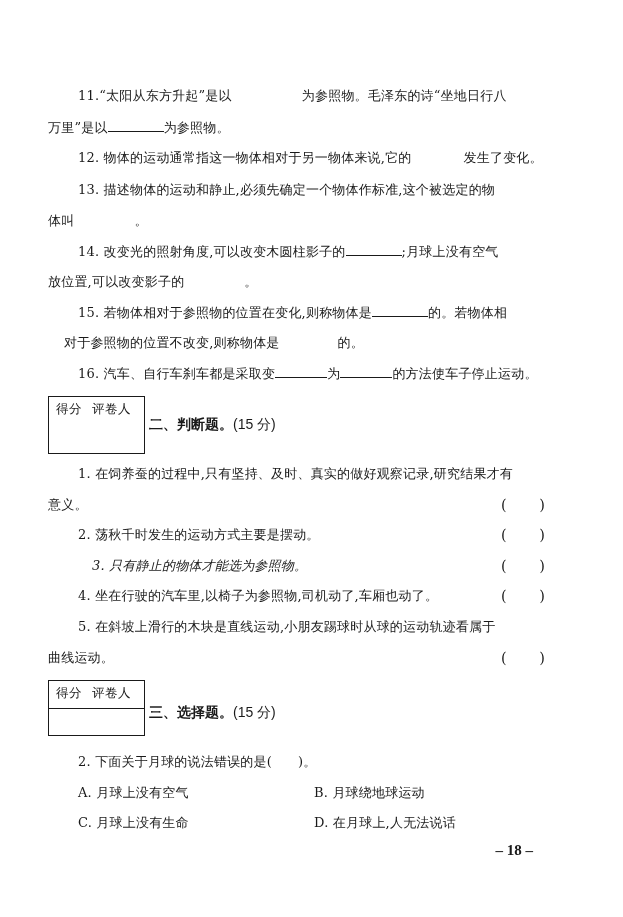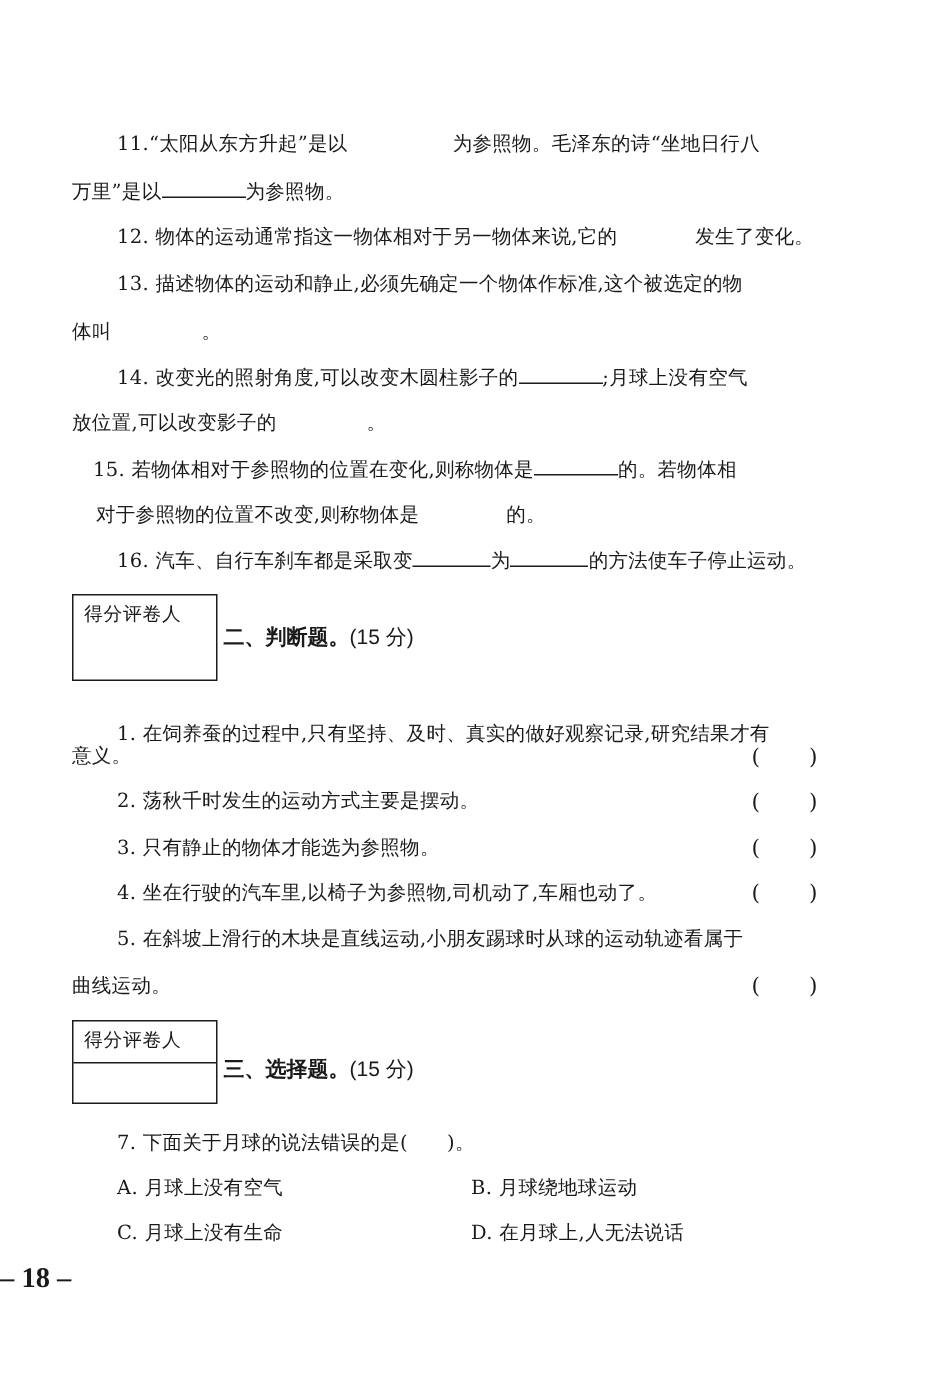--- a/index.html
+++ b/index.html
@@ -45,21 +45,21 @@
       border: 1.3px solid #1a1a1a;
       box-sizing: border-box;
     }
     .score-box .hdr {
       font-size: 12.5px;
       line-height: 16px;
       padding: 4px 0 0 7px;
       white-space: nowrap;
       letter-spacing: 0.5px;
     }
-    .score-box .hdr span + span { }
+    .score-box .hdr span + span { margin-left: 10px; }
     .score-box .divider {
       position: absolute;
       left: 0; right: 0;
       border-top: 1.3px solid #1a1a1a;
     }
     .section-title {
       position: absolute;
       font-family: "DejaVu Sans", "Liberation Sans", sans-serif;
       font-size: 14px;
       line-height: 20px;
@@ -67,25 +67,25 @@
     }
     .section-title .name { font-weight: bold; margin-top: 12px; }
     .section-title .pts {
       font-family: Liberation Sans, sans-serif;
       font-weight: normal;
     }
     .footer {
       position: absolute;
       left: 0;
       width: 533px;
-      text-align: left;
+      text-align: right;
       top: 842px;
       font-family: "Liberation Serif", "DejaVu Serif", serif;
       font-weight: bold;
-      font-size: 19px;
+      font-size: 15px;
     }
   </style>
 </head>
 <body>
 
 <div class="line" style="left:78px; top:86px;">
   <span>11.“太阳从东方升起”是以</span><span class="blank" style="width:70px;"></span><span>为参照物。毛泽东的诗“坐地日行八</span>
 </div>
 <div class="line" style="left:48px; top:117px;">
   <span>万里”是以</span><span class="blank ul" style="width:56px;"></span><span>为参照物。</span>
@@ -102,60 +102,60 @@
   <span>体叫</span><span class="blank" style="width:60px;"></span><span>。</span>
 </div>
 
 <div class="line" style="left:78px; top:241px;">
   <span>14. 改变光的照射角度,可以改变木圆柱影子的</span><span class="blank ul" style="width:56px;"></span><span>;月球上没有空气</span>
 </div>
 <div class="line" style="left:48px; top:272px;">
   <span>放位置,可以改变影子的</span><span class="blank" style="width:60px;"></span><span>。</span>
 </div>
 
-<div class="line" style="left:62px; top:302px;text-align:center;">
+<div class="line" style="left:78px; top:302px;text-align:center;">
   <span>15. 若物体相对于参照物的位置在变化,则称物体是</span><span class="blank ul" style="width:56px;"></span><span>的。若物体相</span>
 </div>
 <div class="line" style="left:64px; top:333px;">
   <span>对于参照物的位置不改变,则称物体是</span><span class="blank" style="width:58px;"></span><span>的。</span>
 </div>
 
 <div class="line" style="left:78px; top:363px;">
   <span>16. 汽车、自行车刹车都是采取变</span><span class="blank ul" style="width:52px;"></span><span>为</span><span class="blank ul" style="width:52px;"></span><span>的方法使车子停止运动。</span>
 </div>
 
 <div class="score-box" style="top:396px; height:58px;">
   <div class="hdr">
     <span>得分</span><span>评卷人</span>
   </div>
 </div>
 <div class="section-title" style="left:149px; top:414px;">
   <span class="name">二、判断题。</span><span class="pts">(15 分)</span>
 </div>
 
-<div class="line" style="left:78px; top:480px;">
+<div class="line" style="left:78px; top:464px;">
   <span>1. 在饲养蚕的过程中,只有坚持、及时、真实的做好观察记录,研究结果才有</span>
 </div>
 <div class="line" style="left:48px; top:495px;">
   <span>意义。</span>
 </div>
 <div class="paren" style="left:501px; top:495px;">
   <span>(</span>
     <span>)</span>
 </div>
 
 <div class="line" style="left:78px; top:525px;">
   <span>2. 荡秋千时发生的运动方式主要是摆动。</span>
 </div>
 <div class="paren" style="left:501px; top:525px;">
   <span>(</span>
     <span>)</span>
 </div>
 
-<div class="line" style="left:78px; top:556px;">
+<div class="line" style="left:92px; top:556px;font-style:italic;">
   <span>3. 只有静止的物体才能选为参照物。</span>
 </div>
 <div class="paren" style="left:501px; top:556px;">
   <span>(</span>
     <span>)</span>
 </div>
 
 <div class="line" style="left:78px; top:586px;">
   <span>4. 坐在行驶的汽车里,以椅子为参照物,司机动了,车厢也动了。</span>
 </div>
@@ -179,21 +179,21 @@
   <div class="hdr">
     <span>得分</span><span>评卷人</span>
   </div>
   <div class="divider" style="top:27px;"></div>
 </div>
 <div class="section-title" style="left:149px; top:702px;">
   <span class="name">三、选择题。</span><span class="pts">(15 分)</span>
 </div>
 
 <div class="line" style="left:78px; top:752px;">
-  <span>7. 下面关于月球的说法错误的是(</span><span class="blank" style="width:26px;"></span><span>)。</span>
+  <span>2. 下面关于月球的说法错误的是(</span><span class="blank" style="width:26px;"></span><span>)。</span>
 </div>
 <div class="line" style="left:78px; top:783px;">
   <span>A. 月球上没有空气</span>
 </div>
 <div class="line" style="left:314px; top:783px;text-align:center;">
   <span>B. 月球绕地球运动</span>
 </div>
 <div class="line" style="left:78px; top:813px;">
   <span>C. 月球上没有生命</span>
 </div>

